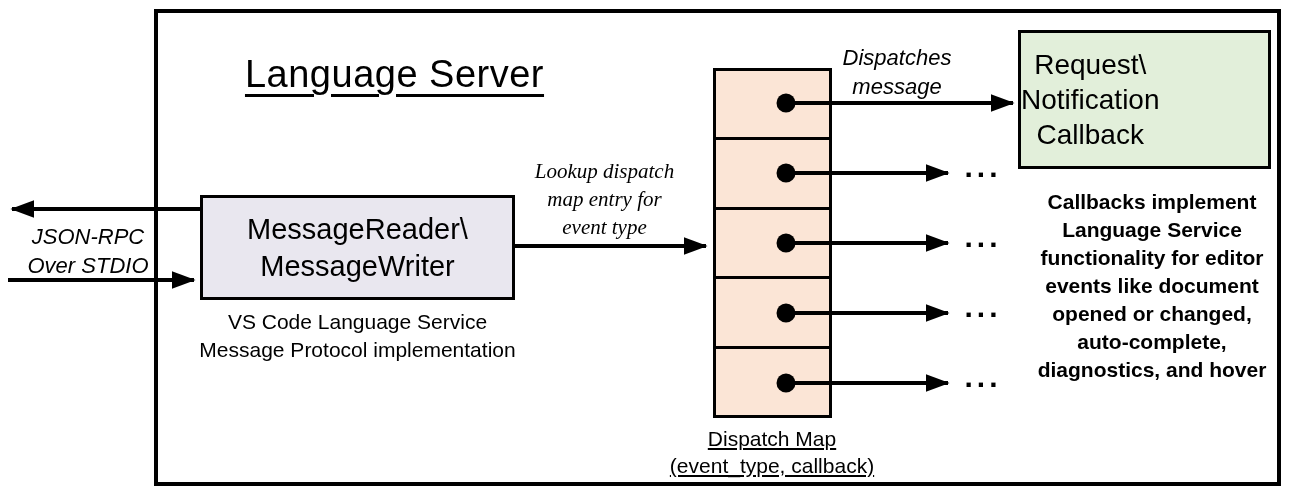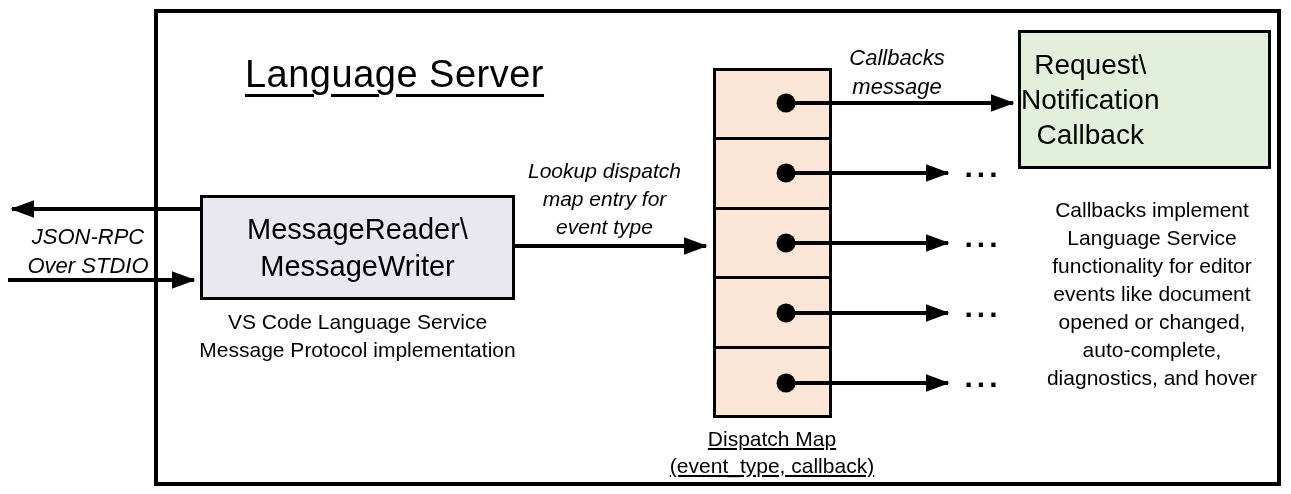--- a/index.html
+++ b/index.html
@@ -36,21 +36,21 @@
     font-size:29px;line-height:37px;z-index:4;
   }
 
   #reader-caption{
     left:185px;top:308px;width:345px;
     font-size:21px;line-height:28px;z-index:10;text-align:center;
   }
 
   #lookup-label{
     left:512px;top:157px;width:185px;
-    font-size:21px;line-height:28px;z-index:10;
+    font-size:21px;line-height:28px;z-index:10;font-family:Liberation Serif, serif;
   }
 
   #dispatch-map{
     left:713px;top:68px;width:119px;height:350px;
     border:3px solid #000;box-sizing:border-box;
     display:flex;flex-direction:column;z-index:4;
   }
   .map-cell{flex:1;background:var(--peach,#FBE5D6);border-bottom:3px solid #000;}
   .map-cell:last-child{border-bottom:none;}
 
@@ -61,22 +61,22 @@
 
   #callback-box{
     left:1018px;top:30px;width:253px;height:139px;
     background:var(--green,#E2EFDA);
     border:3px solid #000;box-sizing:border-box;
     display:flex;align-items:center;justify-content:flex-start;
     font-size:28px;line-height:35px;z-index:6;
   }
 
   #callback-caption{
-    left:1022px;top:196px;width:260px;
-    font-size:21px;line-height:28px;z-index:10;
+    left:1022px;top:188px;width:260px;
+    font-size:21px;line-height:28px;z-index:10;font-weight:bold;
   }
 
   #map-label{
     left:652px;top:425px;width:240px;
     font-size:21px;line-height:27px;z-index:10;text-decoration:underline;
   }
 
   .ellipsis{
     width:70px;text-align:center;
     font-size:30px;font-weight:700;letter-spacing:4px;line-height:30px;
@@ -140,21 +140,21 @@
   <div id="dispatch-map" class="abs">
     <div class="map-cell"></div>
     <div class="map-cell"></div>
     <div class="map-cell"></div>
     <div class="map-cell"></div>
     <div class="map-cell"></div>
   </div>
   <div id="map-label" class="abs center pre">Dispatch Map
 (event_type, callback)</div>
 
-  <div id="dispatch-label" class="abs center italic pre">Callbacks
+  <div id="dispatch-label" class="abs center italic pre">Dispatches
 message</div>
 
   <div id="callback-box" class="abs">
     <div class="center pre">Request\
 Notification
 Callback</div>
   </div>
   <div id="callback-caption" class="abs center pre">Callbacks implement
 Language Service
 functionality for editor

